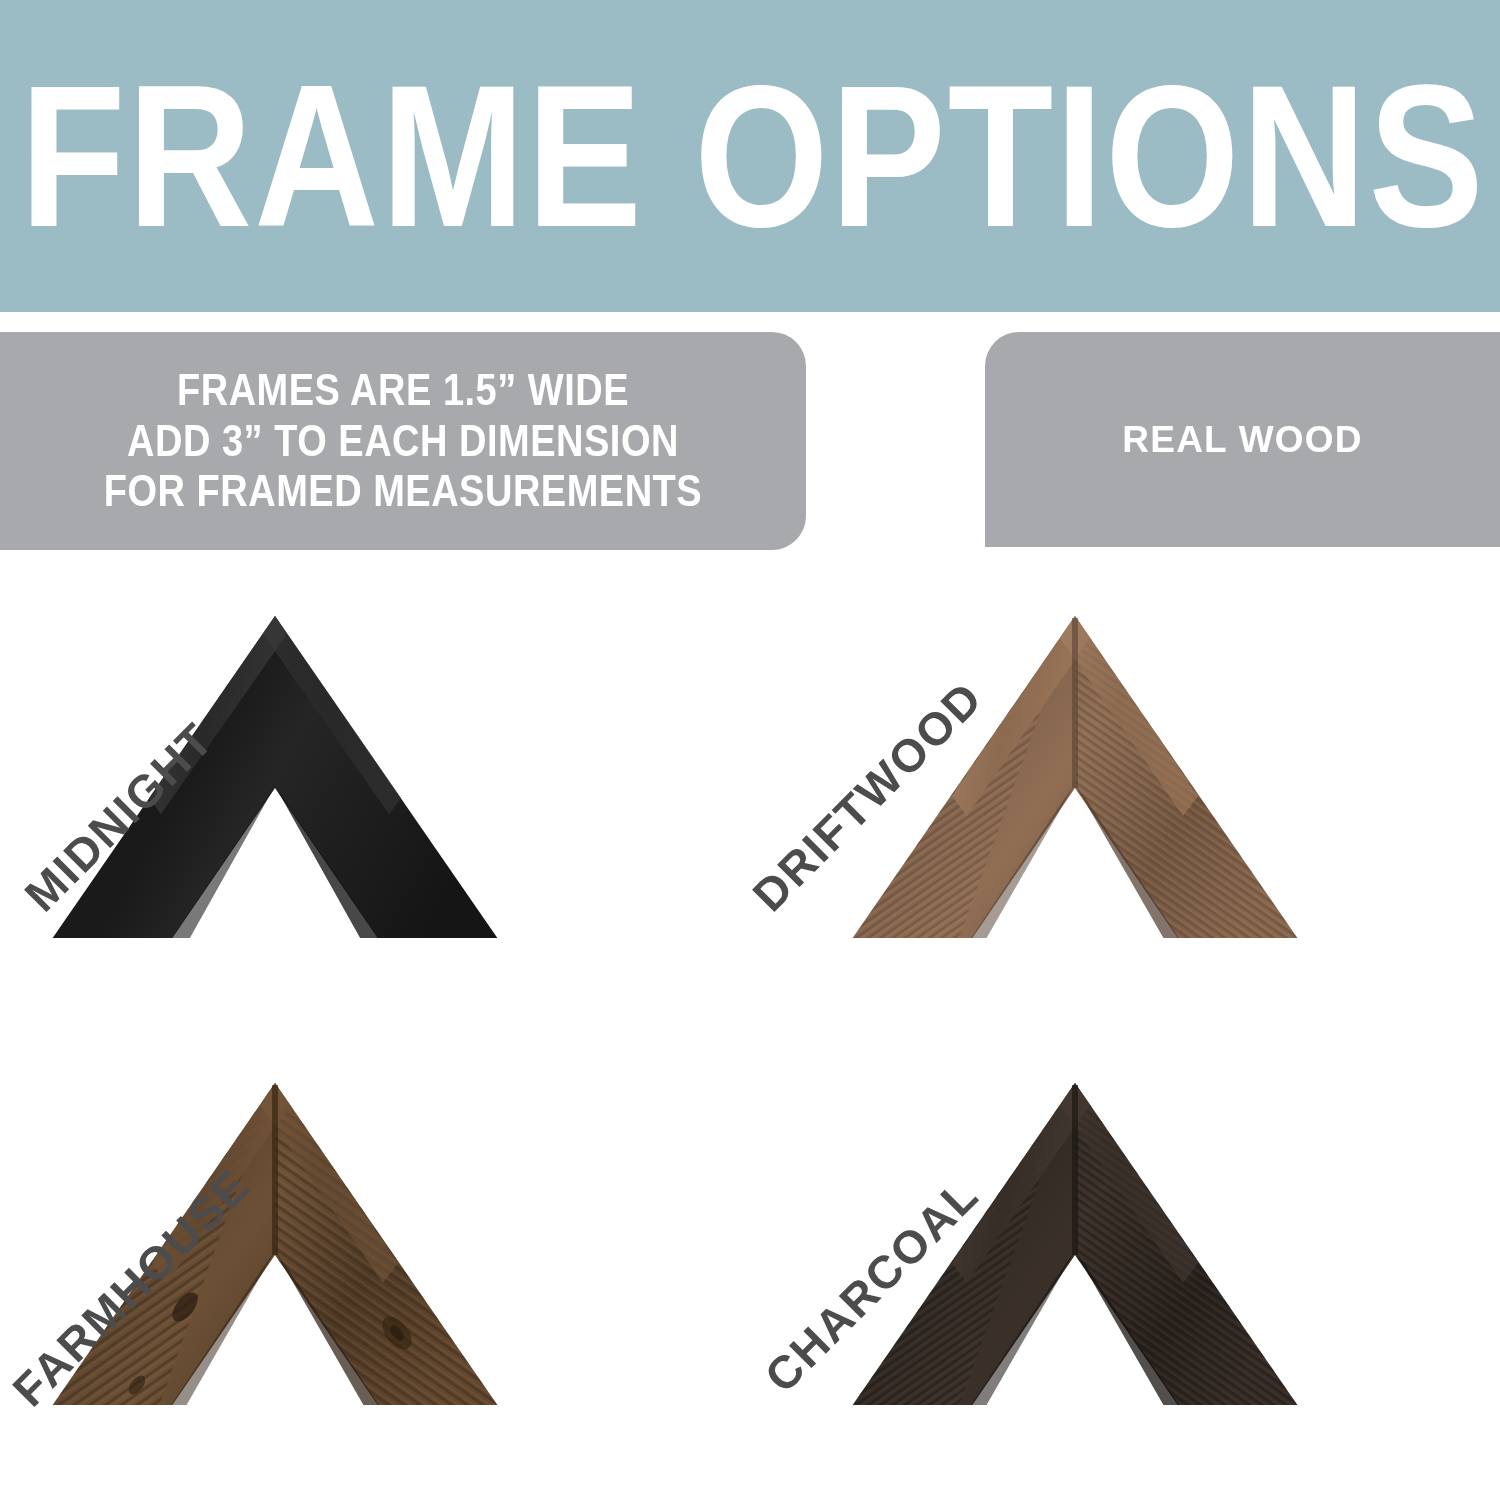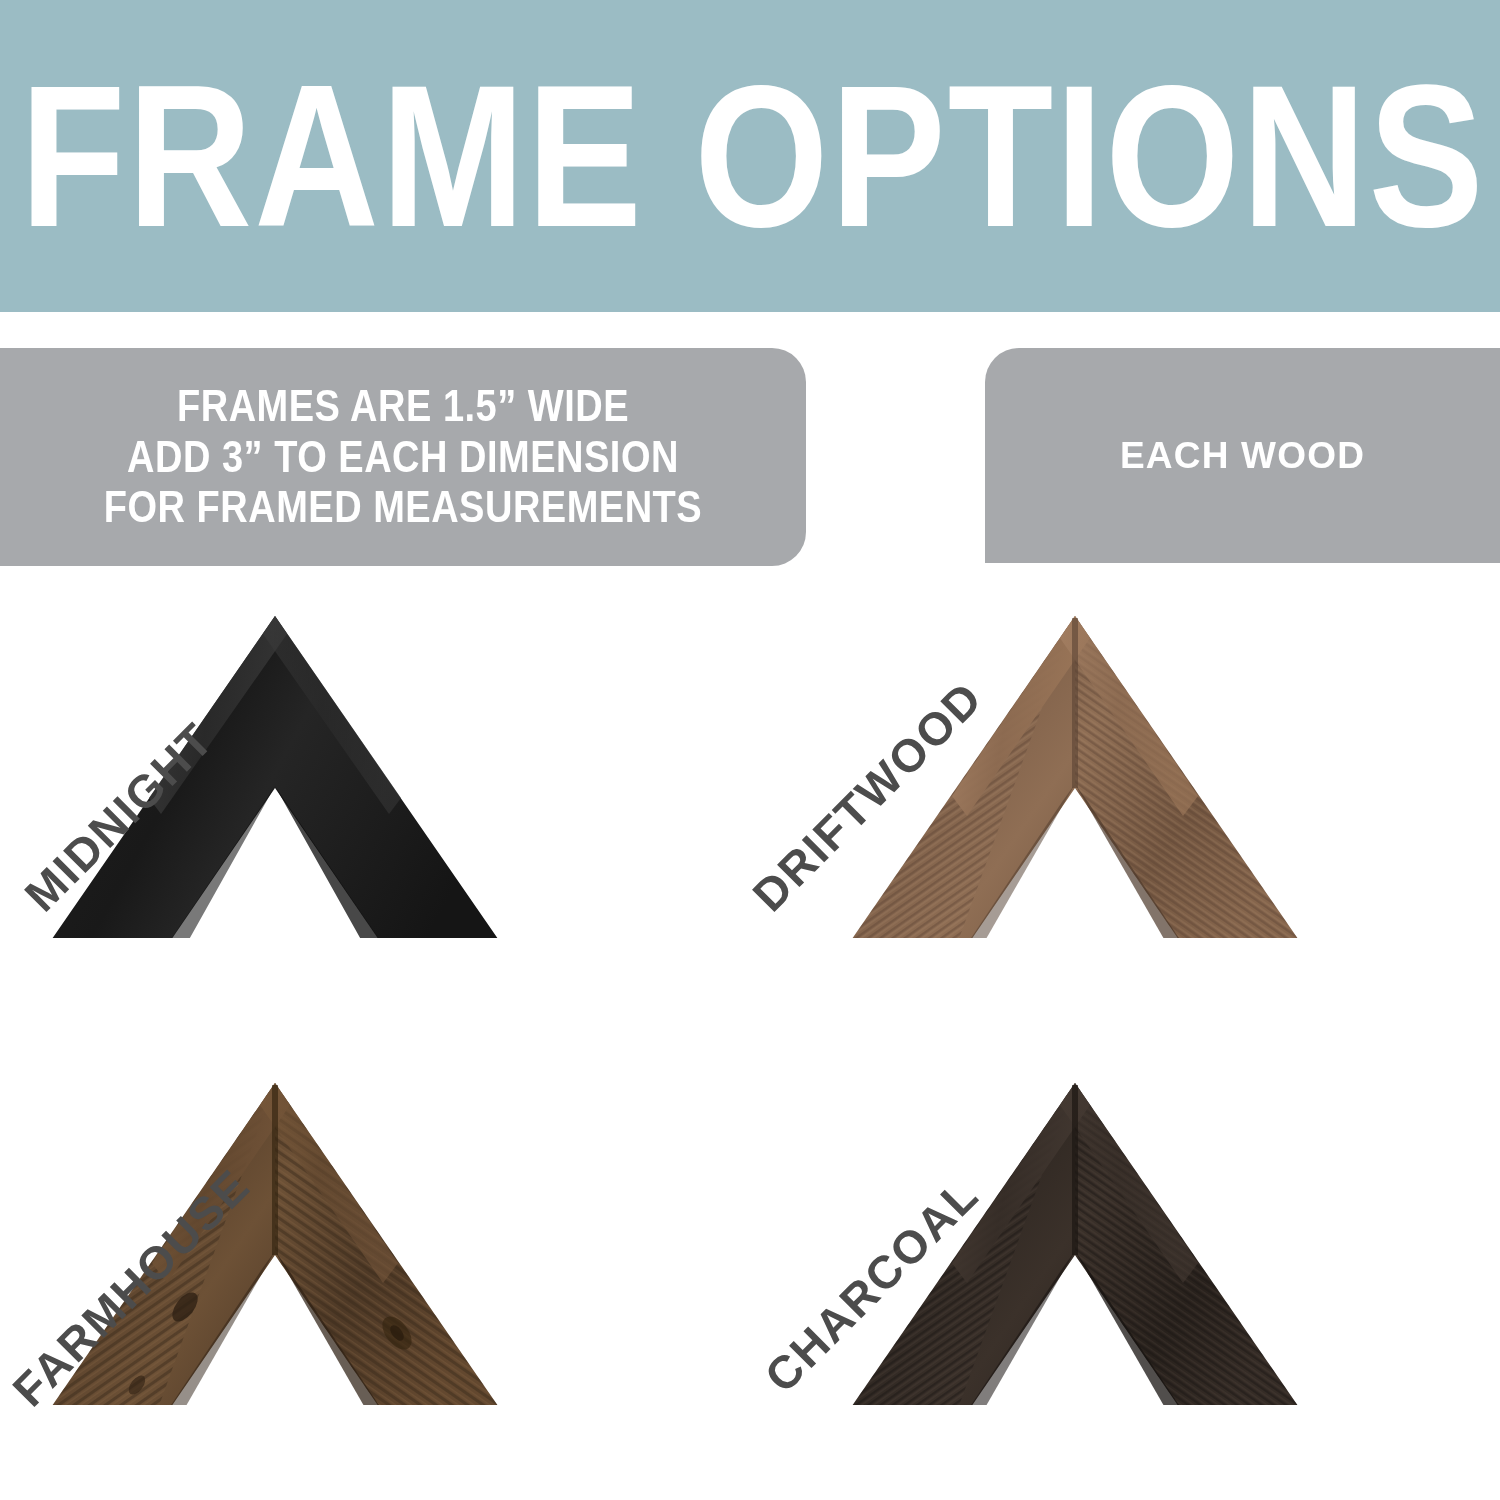--- a/index.html
+++ b/index.html
@@ -26,21 +26,21 @@
     letter-spacing:2px;
     color:#ffffff;
     transform:scaleX(1.04) scaleY(1.22);
     transform-origin:center;
     white-space:nowrap;
     padding-left:6px;
   }
 
   
   .info-row{
-    position:absolute; left:0; top:348px; width:1500px; height:218px;
+    position:absolute; left:0; top:332px; width:1500px; height:218px;
   }
   .panel{
     position:absolute;
     background:#A7A9AC;
     color:#ffffff;
     text-align:center;
     display:flex; flex-direction:column; align-items:center; justify-content:center;
   }
   .panel-left{
     left:-30px; top:0; width:836px; height:218px;
@@ -122,21 +122,21 @@
 
 <div class="info-row">
 
   <div class="panel panel-left">
     <div class="line">FRAMES ARE 1.5” WIDE</div>
     <div class="line">ADD 3” TO EACH DIMENSION</div>
     <div class="line">FOR FRAMED MEASUREMENTS</div>
   </div>
 
   <div class="panel panel-right">
-    <div class="line">EACH WOOD</div>
+    <div class="line">REAL WOOD</div>
   </div>
 
 </div>
 
 <div class="samples">
 
   <div class="sample sample-0">
     <div class="chevron-wrap">
       <svg class="chevron" viewBox="0 0 500 330" preserveAspectRatio="none">
         <defs>

